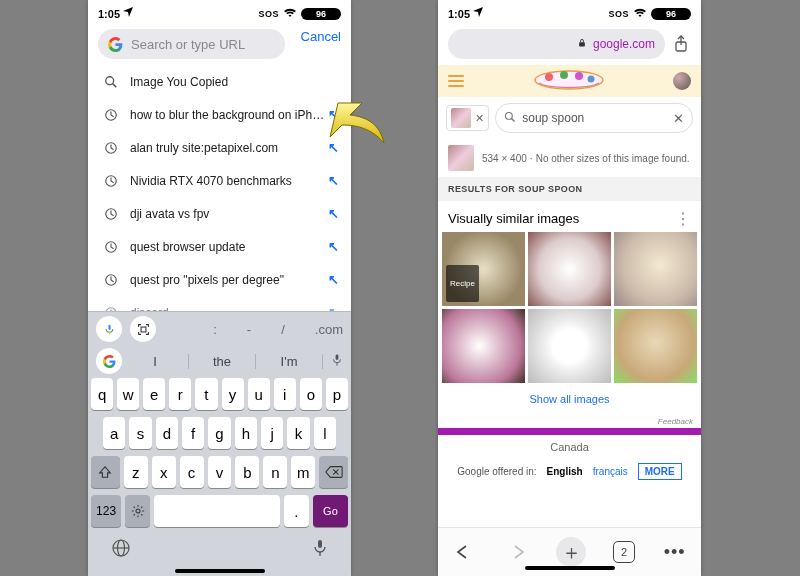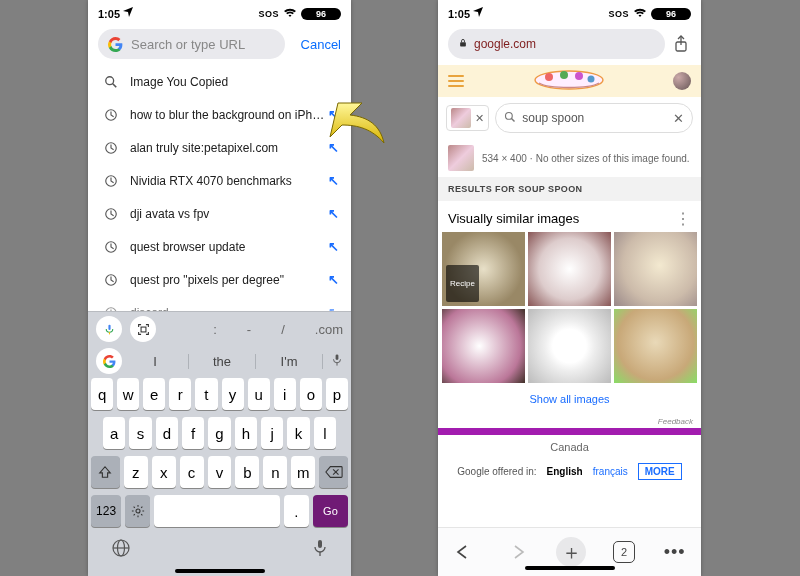--- a/index.html
+++ b/index.html
@@ -11,21 +11,21 @@
 
 .status{height:20px;display:flex;align-items:center;padding:4px 10px 0;font-size:11px;font-weight:600}
 .status .time{flex:0 0 auto}
 .status .loc{margin-left:3px;transform:translateY(-1px)}
 .status .spacer{flex:1}
 .status .sos{letter-spacing:.5px;font-size:9px;margin-right:4px}
 .status .wifi{margin-right:4px}
 .status .batt{display:inline-flex;align-items:center;font-size:9px;font-weight:700;color:#fff;background:#000;border-radius:6px;padding:1px 15px}
 
 
-.searchbar{display:flex;align-items:center;padding:5px 10px 6px;gap:16px}
+.searchbar{display:flex;align-items:flex-start;padding:5px 10px 6px;gap:16px}
 .pill{flex:1;background:#e9e9ed;border-radius:16px;height:30px;display:flex;align-items:center;padding:0 10px;gap:6px}
 .g-logo{width:15px;height:15px;position:relative}
 .g-logo svg{width:15px;height:15px}
 .pill input{border:none;background:none;outline:none;font-size:13px;color:#555;width:100%}
 .pill input::placeholder{color:#888}
 .cancel{color:#0b6efd;font-size:13px}
 
 
 .sug{display:flex;align-items:center;height:33px;padding:0 12px 0 14px;font-size:12px;color:#202020}
 .sug .ic{width:18px;display:flex;justify-content:center;color:#555}
@@ -56,21 +56,21 @@
 .key.num{background:#abb0b8;flex:1.2;font-size:12px}
 .key.gear{background:#abb0b8;flex:1}
 .key.space{flex:5;background:#fff}
 .key.dot{flex:1}
 .kb-bottom{display:flex;align-items:center;justify-content:space-between;padding:4px 20px 4px}
 .kb-bottom span{font-size:18px;color:#555}
 .home-ind{height:4px;width:90px;background:#000;border-radius:3px;margin:2px auto 4px}
 
 
 .urlbar{display:flex;align-items:center;padding:5px 10px 6px;gap:8px}
-.urlbar .pill{justify-content:flex-start;color:#7f1d1d;font-size:12px}
+.urlbar .pill{justify-content:flex-end;color:#a21caf;font-size:12px}
 .urlbar .share{width:18px;height:18px;color:#555}
 
 .doodle-band{background:#fdf3d7;height:32px;display:flex;align-items:center;padding:0 10px;justify-content:space-between}
 .ham{display:flex;flex-direction:column;gap:3px}
 .ham span{width:16px;height:2px;background:#e8a33d;border-radius:1px}
 .avatar{width:18px;height:18px;border-radius:50%;background:radial-gradient(circle at 30% 30%,#caa,#655)}
 .doodle{flex:1;text-align:center;font-size:11px}
 
 .img-search{display:flex;align-items:center;padding:6px 8px;gap:6px}
 .thumb-chip{display:flex;align-items:center;background:#fff;border:1px solid #ddd;border-radius:4px;padding:2px 4px;gap:4px}

